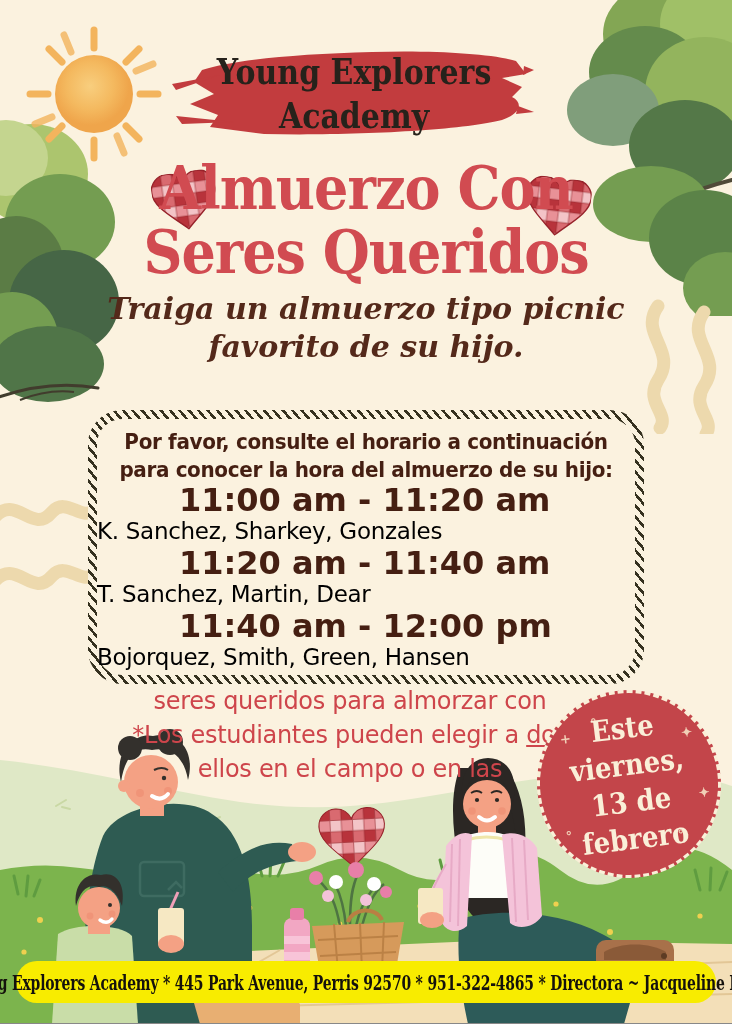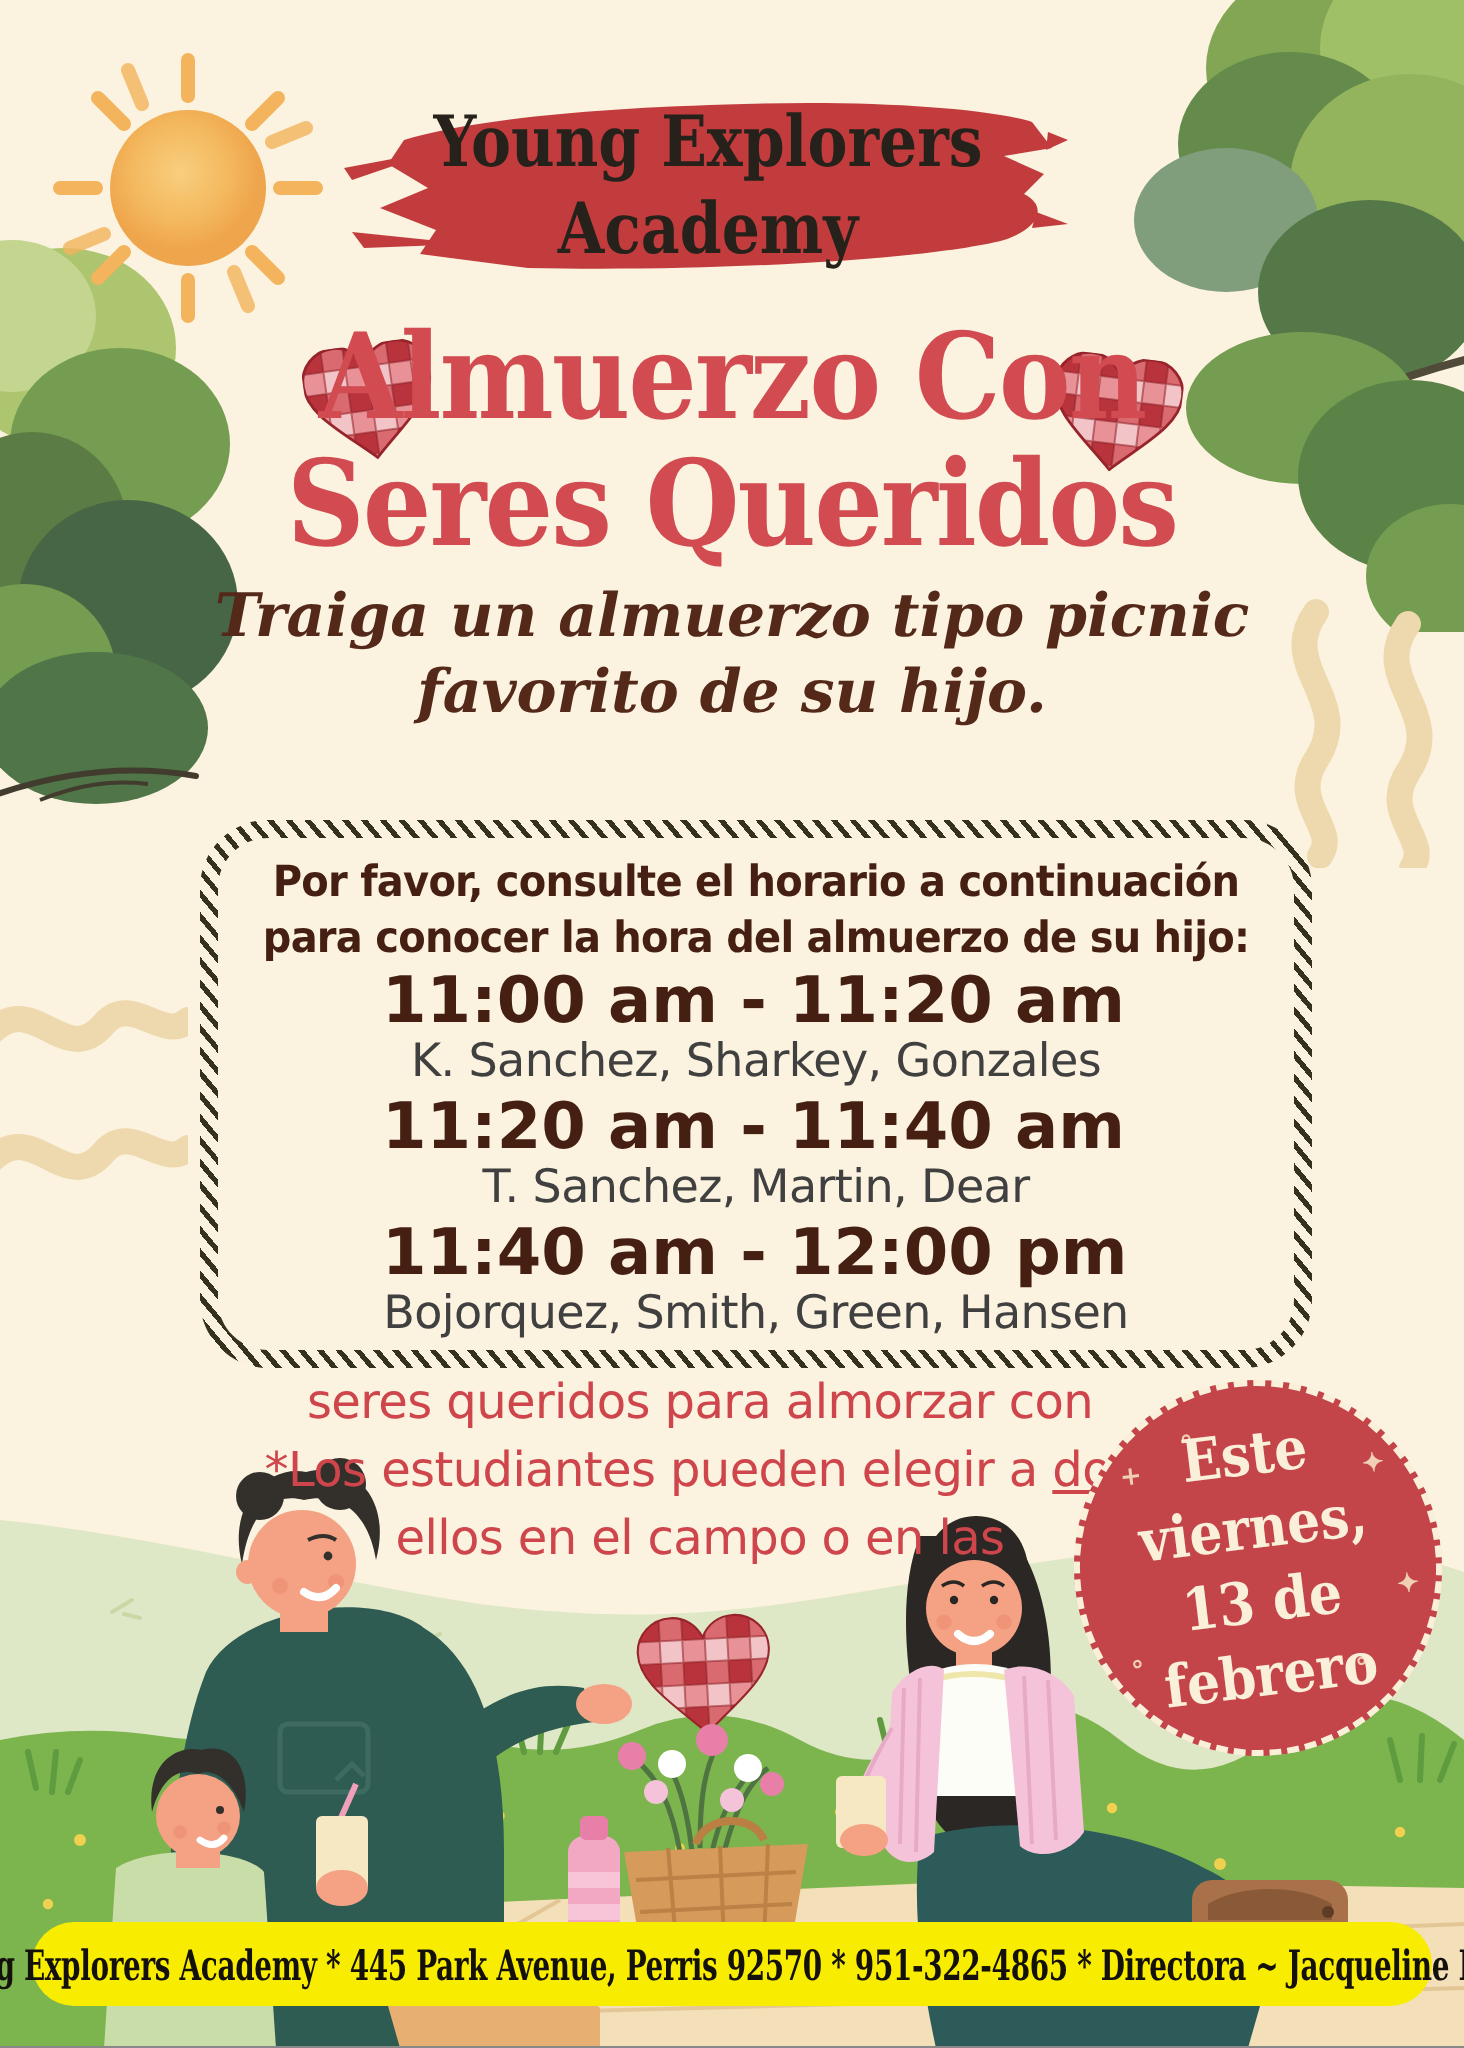--- a/index.html
+++ b/index.html
@@ -17,30 +17,30 @@
   
   .title{left:0;top:156px;width:732px;text-align:center;color:#D14B51;font-size:54px;
          line-height:58px;letter-spacing:-1px;transform:scaleY(1.1);transform-origin:top center;z-index:2;}
 
   
   .intro{left:0;top:290px;width:732px;text-align:center;color:#54291A;
          font-family:"DejaVu Serif",serif;font-style:italic;font-weight:bold;
          font-size:30px;line-height:38px;z-index:2;}
 
   
-  .rope-box{left:100px;top:410px;width:556px;height:274px;border-radius:34px;
+  .rope-box{left:88px;top:410px;width:556px;height:274px;border-radius:34px;
             background:repeating-linear-gradient(50deg,#35311F 0 2.6px,#FAF2DF 2.6px 7.2px);
             padding:9px;box-sizing:border-box;z-index:2;}
   .rope-inner{width:100%;height:100%;background:#FBF2DF;border-radius:25px;
               padding-top:9px;box-sizing:border-box;}
   .box-heading{white-space:nowrap;text-align:center;font-weight:700;color:#451F12;
                font-size:21.5px;line-height:28px;letter-spacing:-0.4px;
                transform:scaleX(0.93);transform-origin:center;}
   .slot-time{font-weight:700;color:#451F12;font-size:32px;line-height:32px;padding-left:82px;}
-  .slot-names{color:#404040;font-size:23px;line-height:31px;text-align:center;letter-spacing:-0.3px;}
+  .slot-names{color:#000000;font-size:23px;line-height:31px;text-align:left;letter-spacing:-0.3px;}
 
   
   .note{left:130px;top:684px;width:440px;text-align:center;color:#CE454B;
         font-size:24px;line-height:34px;letter-spacing:-0.3px;z-index:3;}
   .note .u{text-decoration:underline;}
 
   
   .badge{left:537px;top:690px;width:184px;height:188px;border-radius:50%;
          background:#C3454A;border:3px dashed #FAEFD8;box-sizing:border-box;
          transform:rotate(-7deg);z-index:6;display:flex;flex-direction:column;

